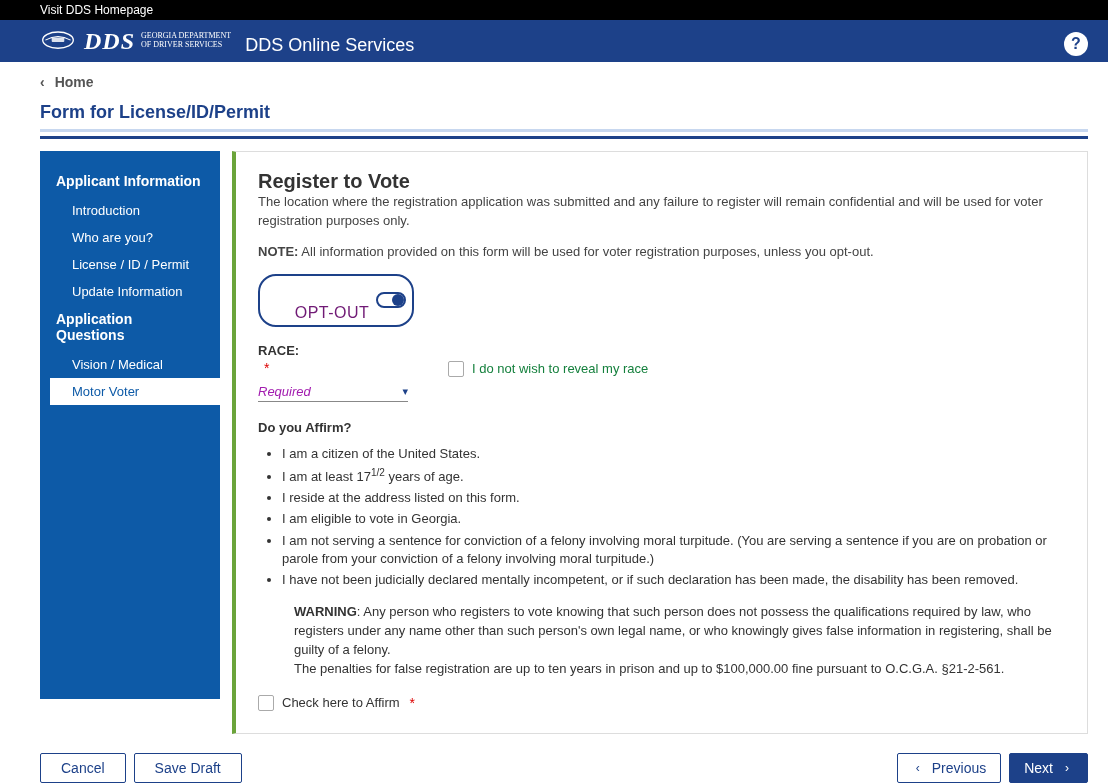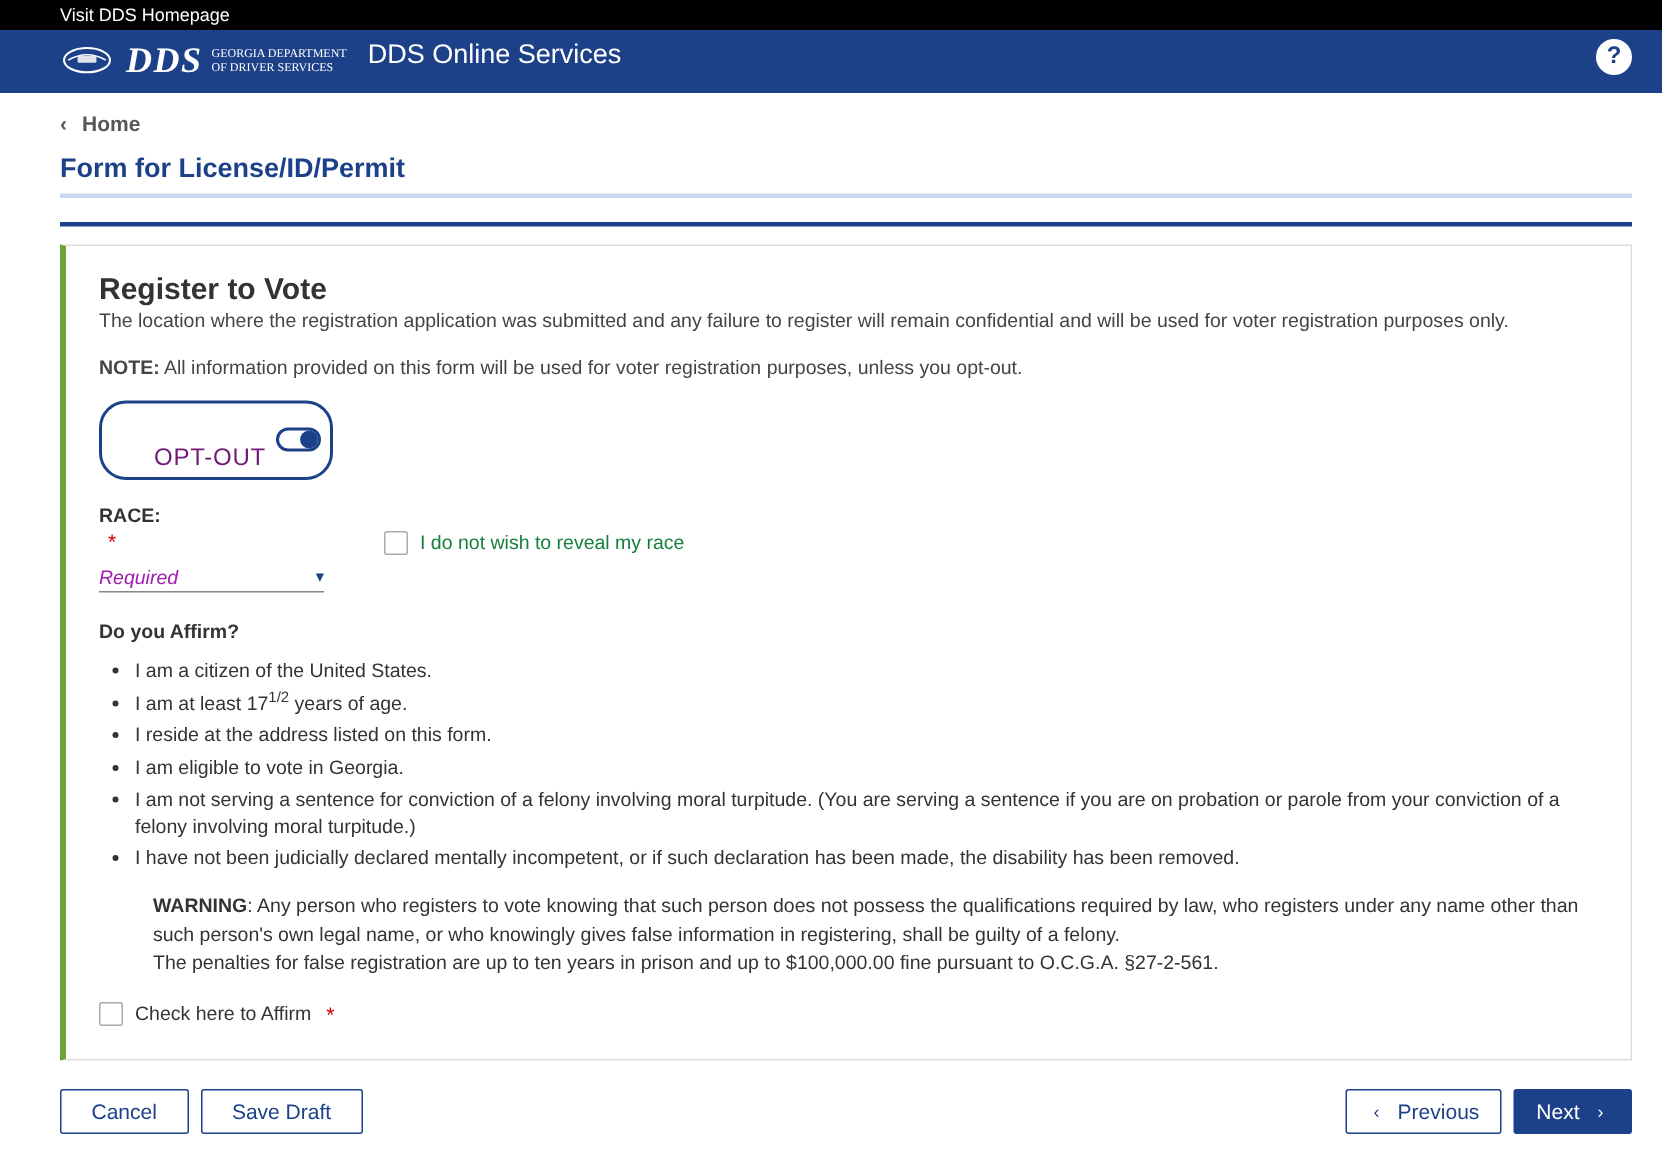--- a/index.html
+++ b/index.html
@@ -1,31 +1,31 @@
 <!DOCTYPE html>
 <html><head>
 <meta charset="utf-8">
 <style>
   * { box-sizing: border-box; margin: 0; padding: 0; }
   body { font-family: "Segoe UI", Arial, sans-serif; font-size: 14px; color: #333; background: #fff; }
   .top-bar { background: #000; color: #fff; padding: 3px 20px 3px 40px; font-size: 12px; }
   .top-bar a { color: #fff; text-decoration: none; }
-  .header-bar { background: #1d4189; color: #fff; display: flex; align-items: flex-start; padding: 6px 20px 6px 40px; }
+  .header-bar { background: #1d4189; color: #fff; display: flex; align-items: flex-end; padding: 6px 20px 6px 40px; }
   .logo-wrap { display: flex; align-items: center; margin-right: 14px; }
   .logo-svg { width: 36px; height: 30px; margin-right: 8px; }
   .logo-text { display: flex; align-items: center; }
   .logo-main { font-weight: 700; font-style: italic; font-size: 24px; letter-spacing: 1px; margin-right: 6px; font-family: Georgia, serif; }
   .logo-sub { font-size: 8px; line-height: 1.1; text-transform: uppercase; font-family: Georgia, serif; }
   .service-title { font-size: 18px; font-weight: 400; }
   .help-icon { margin-left: auto; width: 24px; height: 24px; border-radius: 50%; background: #fff; color: #1d4189; display: flex; align-items: center; justify-content: center; font-weight: bold; font-size: 16px; cursor: pointer; }
   .container { padding: 0 20px 0 40px; }
   .breadcrumb { display: flex; align-items: center; padding: 12px 0; color: #555; font-weight: 600; }
   .breadcrumb .chev { margin-right: 10px; cursor: pointer; font-size: 14px; user-select: none; }
   .breadcrumb .home { cursor: pointer; }
-  .page-title { color: #1d4189; font-size: 18px; font-weight: 600; padding-bottom: 6px; border-bottom: 3px solid #c7d7ef; margin-bottom: 16px; }
+  .page-title { color: #1d4189; font-size: 18px; font-weight: 600; padding-bottom: 6px; border-bottom: 3px solid #c7d7ef; margin-bottom: 4px; }
   .title-accent { height: 3px; background: #1d4189; margin-bottom: 12px; }
   .layout { display: flex; gap: 12px; }
   .sidebar { width: 180px; background: #0d5aa7; color: #fff; padding: 16px 0; align-self: flex-start; min-height: 548px; }
   .sb-section { font-weight: 600; padding: 6px 16px 8px 16px; font-size: 14px; }
   .sb-item { padding: 6px 16px 6px 32px; font-size: 13px; cursor: pointer; }
   .sb-item.active { background: #fff; color: #0d5aa7; border-radius: 0; margin: 0 0 0 10px; padding-left: 22px; }
   .content { flex: 1; border: 1px solid #ddd; border-left: 4px solid #6ba43a; padding: 18px 22px 22px 22px; }
   .content h2 { font-size: 20px; font-weight: 600; color: #333; margin-bottom: 0; }
   .content p { font-size: 13px; color: #444; margin-bottom: 12px; line-height: 1.45; }
   .note-label { font-weight: 700; }
@@ -86,20 +86,30 @@
 <div class="container">
   <div class="breadcrumb">
     <span class="chev">‹</span>
     <span class="home">Home</span>
   </div>
 
   <div class="page-title">Form for License/ID/Permit</div>
   <div class="title-accent"></div>
 
   <div class="layout">
+    <div class="sidebar">
+      <div class="sb-section">Applicant Information</div>
+      <div class="sb-item">Introduction</div>
+      <div class="sb-item">Who are you?</div>
+      <div class="sb-item">License / ID / Permit</div>
+      <div class="sb-item">Update Information</div>
+      <div class="sb-section">Application Questions</div>
+      <div class="sb-item">Vision / Medical</div>
+      <div class="sb-item active">Motor Voter</div>
+    </div>
 
     <div class="content">
       <h2>Register to Vote</h2>
       <p>The location where the registration application was submitted and any failure to register will remain confidential and will be used for voter registration purposes only.</p>
       <p>
         <span class="note-label">NOTE:</span><span> All information provided on this form will be used for voter registration purposes, unless you opt-out.</span>
       </p>
 
       <div class="optout-wrap">
         <span class="optout-label">OPT-OUT</span>
@@ -130,21 +140,21 @@
           <span>I am at least 17</span><span class="frac">1/2</span><span> years of age.</span>
         </li>
         <li>I reside at the address listed on this form.</li>
         <li>I am eligible to vote in Georgia.</li>
         <li>I am not serving a sentence for conviction of a felony involving moral turpitude. (You are serving a sentence if you are on probation or parole from your conviction of a felony involving moral turpitude.)</li>
         <li>I have not been judicially declared mentally incompetent, or if such declaration has been made, the disability has been removed.</li>
       </ul>
 
       <div class="warning">
         <span class="warn-label">WARNING</span><span>: Any person who registers to vote knowing that such person does not possess the qualifications required by law, who registers under any name other than such person's own legal name, or who knowingly gives false information in registering, shall be guilty of a felony.</span><br>
-        <span>The penalties for false registration are up to ten years in prison and up to $100,000.00 fine pursuant to O.C.G.A. §27-2-561.</span>
+        <span>The penalties for false registration are up to ten years in prison and up to $100,000.00 fine pursuant to O.C.G.A. §21-2-561.</span>
       </div>
 
       <div class="affirm-check-row">
         <div class="chk"></div>
         <span>Check here to Affirm</span>
         <span class="req-star">*</span>
       </div>
     </div>
   </div>
 </div>

